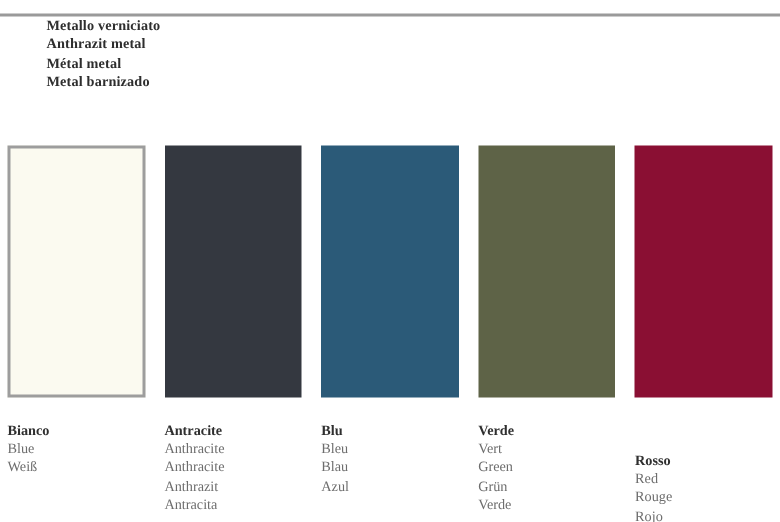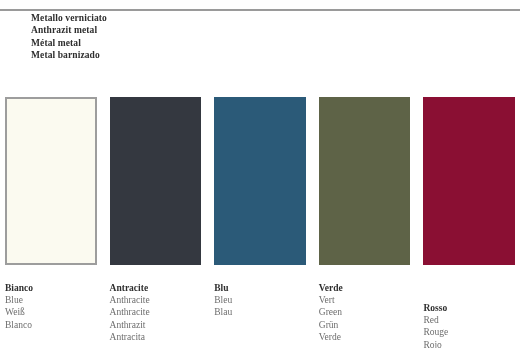--- a/index.html
+++ b/index.html
@@ -139,33 +139,33 @@
     <div class="swatch-cell">
       <div class="swatch" style="background-color: rgb(138, 15, 51);"></div>
     </div>
   </div>
 
   <div class="caption-row">
     <div class="caption-cell">
       <div class="caption-name">Bianco</div>
       <div class="caption-tr">Blue</div>
       <div class="caption-tr">Weiß</div>
-      <div class="caption-tr">Blanco</div>
     </div>
     <div class="caption-cell">
       <div class="caption-name">Antracite</div>
       <div class="caption-tr">Anthracite</div>
       <div class="caption-tr">Anthracite</div>
       <div class="caption-tr">Anthrazit</div>
       <div class="caption-tr">Antracita</div>
     </div>
     <div class="caption-cell">
       <div class="caption-name">Blu</div>
       <div class="caption-tr">Bleu</div>
       <div class="caption-tr">Blau</div>
+      <div class="caption-tr">Azul</div>
     </div>
     <div class="caption-cell">
       <div class="caption-name">Verde</div>
       <div class="caption-tr">Vert</div>
       <div class="caption-tr">Green</div>
       <div class="caption-tr">Grün</div>
       <div class="caption-tr">Verde</div>
     </div>
     <div class="caption-cell">
       <div class="caption-name">Rosso</div>

